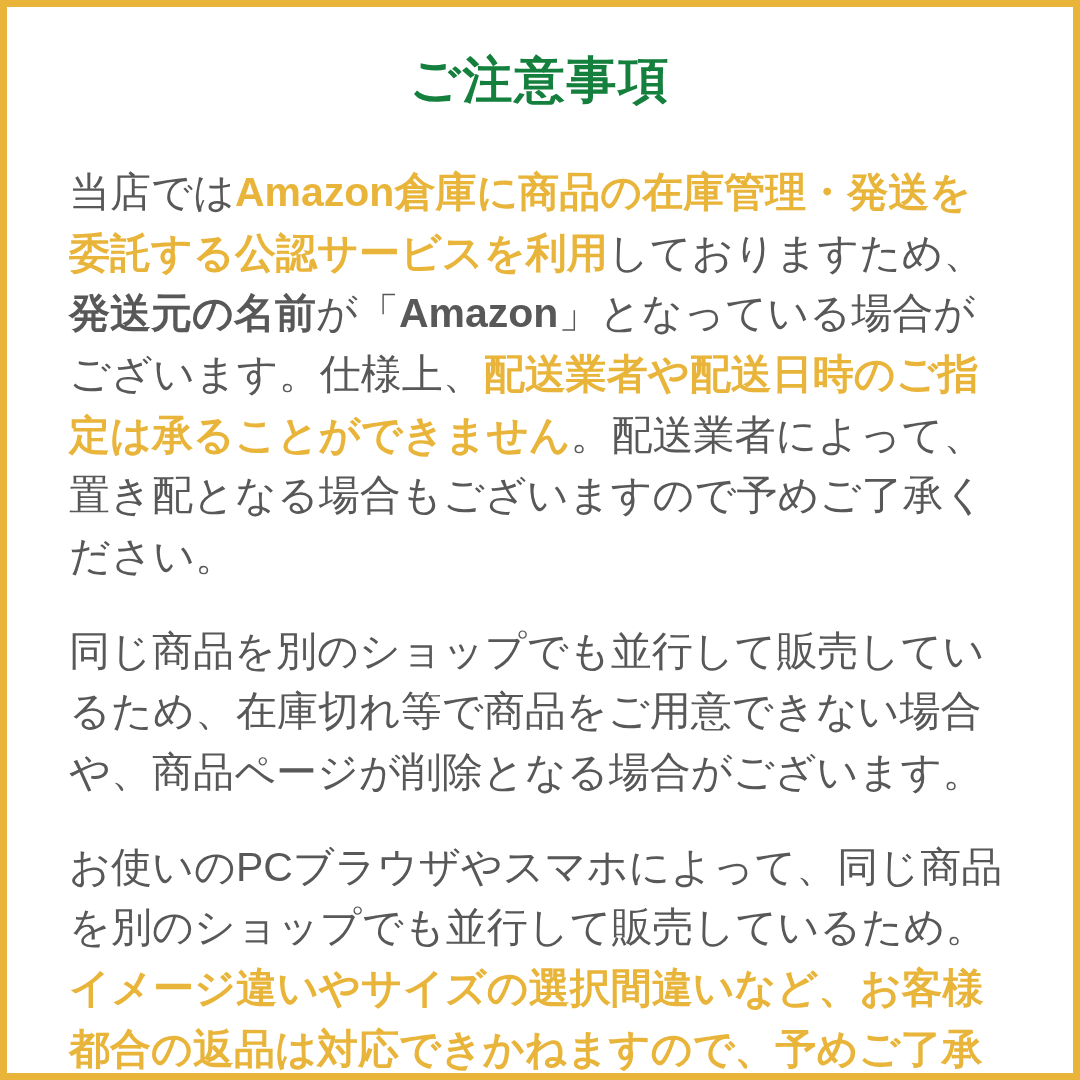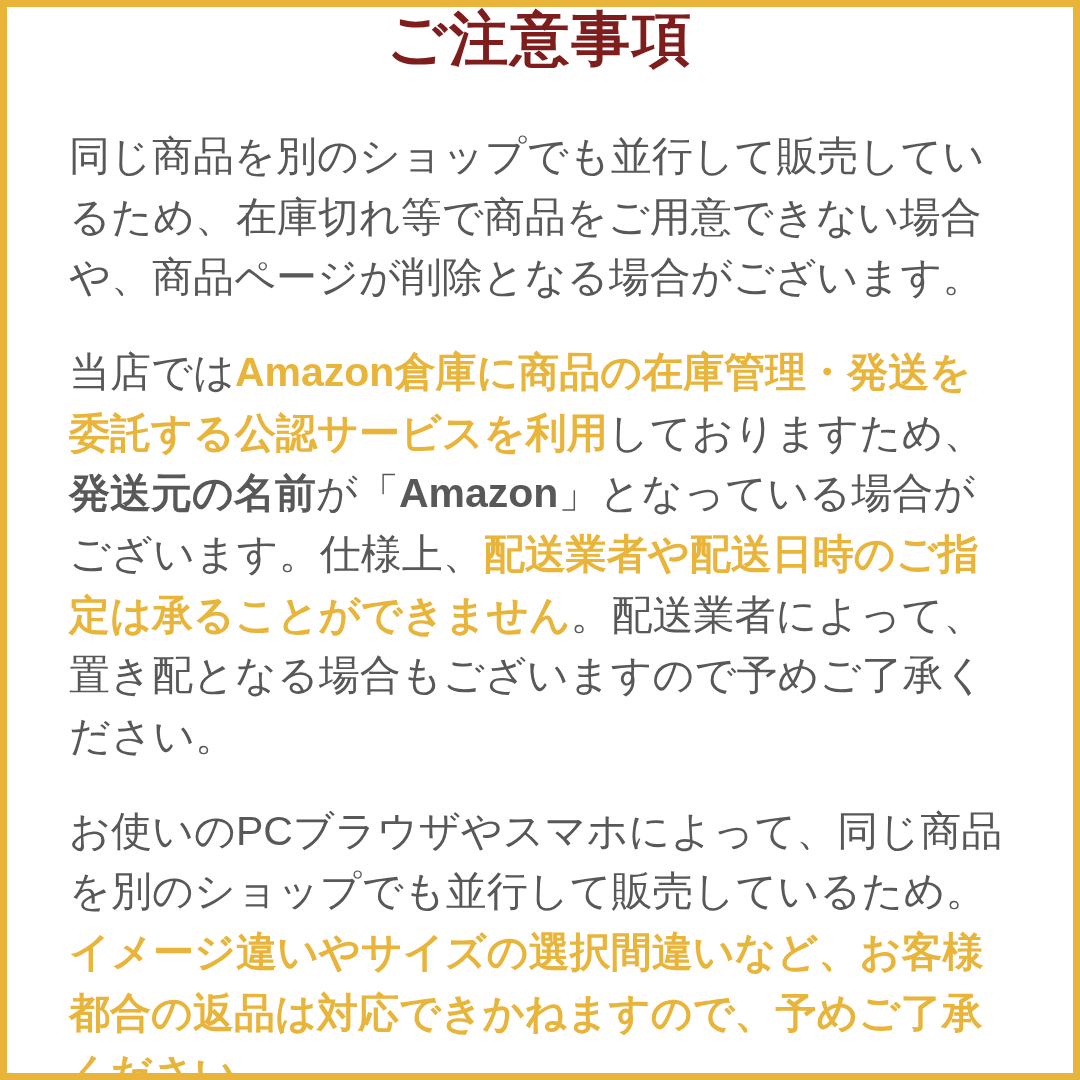--- a/index.html
+++ b/index.html
@@ -18,23 +18,24 @@
     width: 1080px;
     height: 1080px;
     box-sizing: border-box;
     background: #ffffff;
     border: 7px solid #e8b43a;
     display: flex;
     flex-direction: column;
     align-items: center;
   }
   .title {
-    font-size: 59px;
+    margin-top: 46px;
+    font-size: 50px;
     font-weight: bold;
-    color: #7f1d1d;
+    color: #15803d;
     letter-spacing: 2px;
     line-height: 1.1;
     text-align: center;
   }
   .divider {
     margin-top: 20px;
     width: 600px;
     height: 5px;
     background-image: repeating-linear-gradient(
       to right,
@@ -68,17 +69,17 @@
     font-weight: bold;
   }
 </style>
 </head>
 <body>
 
 <div class="page">
   <div class="title">ご注意事項</div>
   <div class="divider"></div>
   <div class="body">
+    <p class="para"><span>当店では</span><span class="hl">Amazon倉庫に商品の在庫管理・発送を委託する公認サービスを利用</span><span>しておりますため、</span><span class="bk">発送元の名前</span><span>が「</span><span class="bk">Amazon</span><span>」となっている場合がございます。仕様上、</span><span class="hl">配送業者や配送日時のご指定は承ることができません</span><span>。配送業者によって、置き配となる場合もございますので予めご了承ください。</span></p>
     <p class="para"><span>同じ商品を別のショップでも並行して販売しているため、在庫切れ等で商品をご用意できない場合や、商品ページが削除となる場合がございます。</span></p>
-    <p class="para"><span>当店では</span><span class="hl">Amazon倉庫に商品の在庫管理・発送を委託する公認サービスを利用</span><span>しておりますため、</span><span class="bk">発送元の名前</span><span>が「</span><span class="bk">Amazon</span><span>」となっている場合がございます。仕様上、</span><span class="hl">配送業者や配送日時のご指定は承ることができません</span><span>。配送業者によって、置き配となる場合もございますので予めご了承ください。</span></p>
     <p class="para"><span>お使いのPCブラウザやスマホによって、同じ商品を別のショップでも並行して販売しているため。</span><span class="hl">イメージ違いやサイズの選択間違いなど、お客様都合の返品は対応できかねますので、予めご了承ください。</span></p>
   </div>
 </div>
 
 </body></html>

